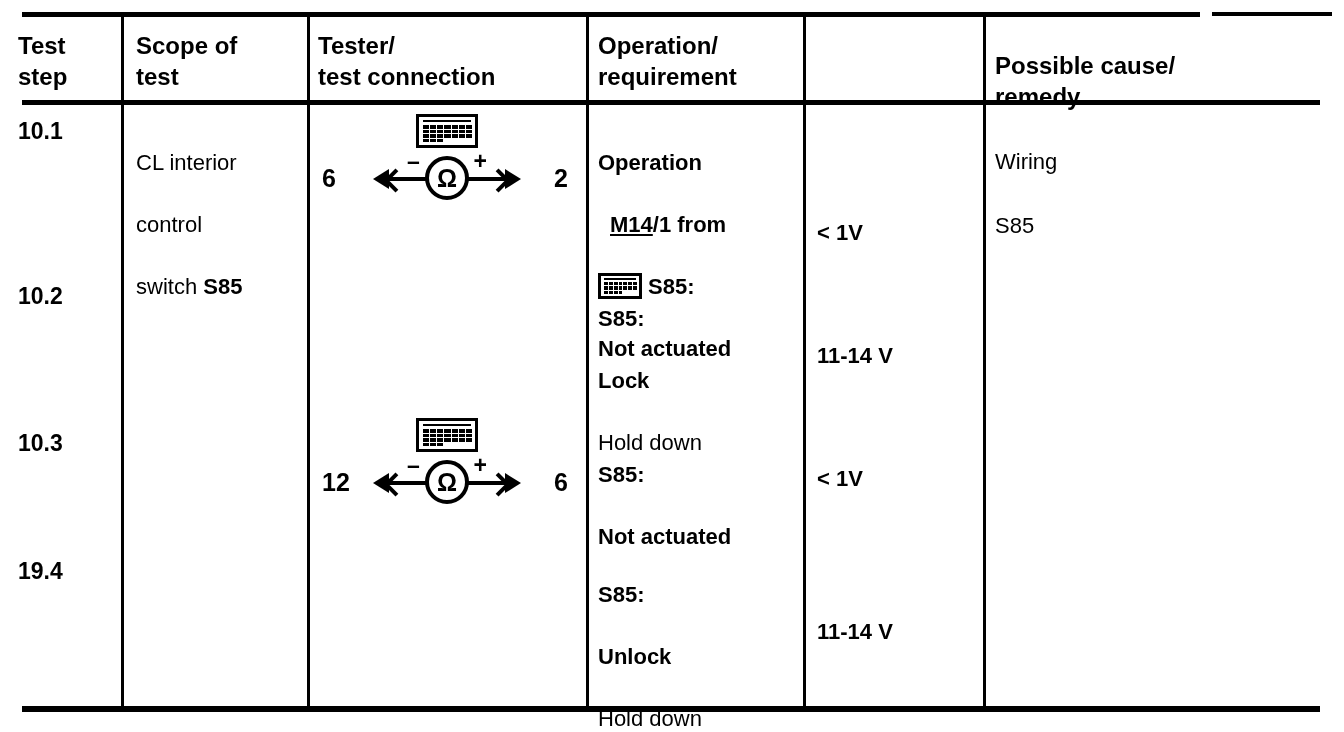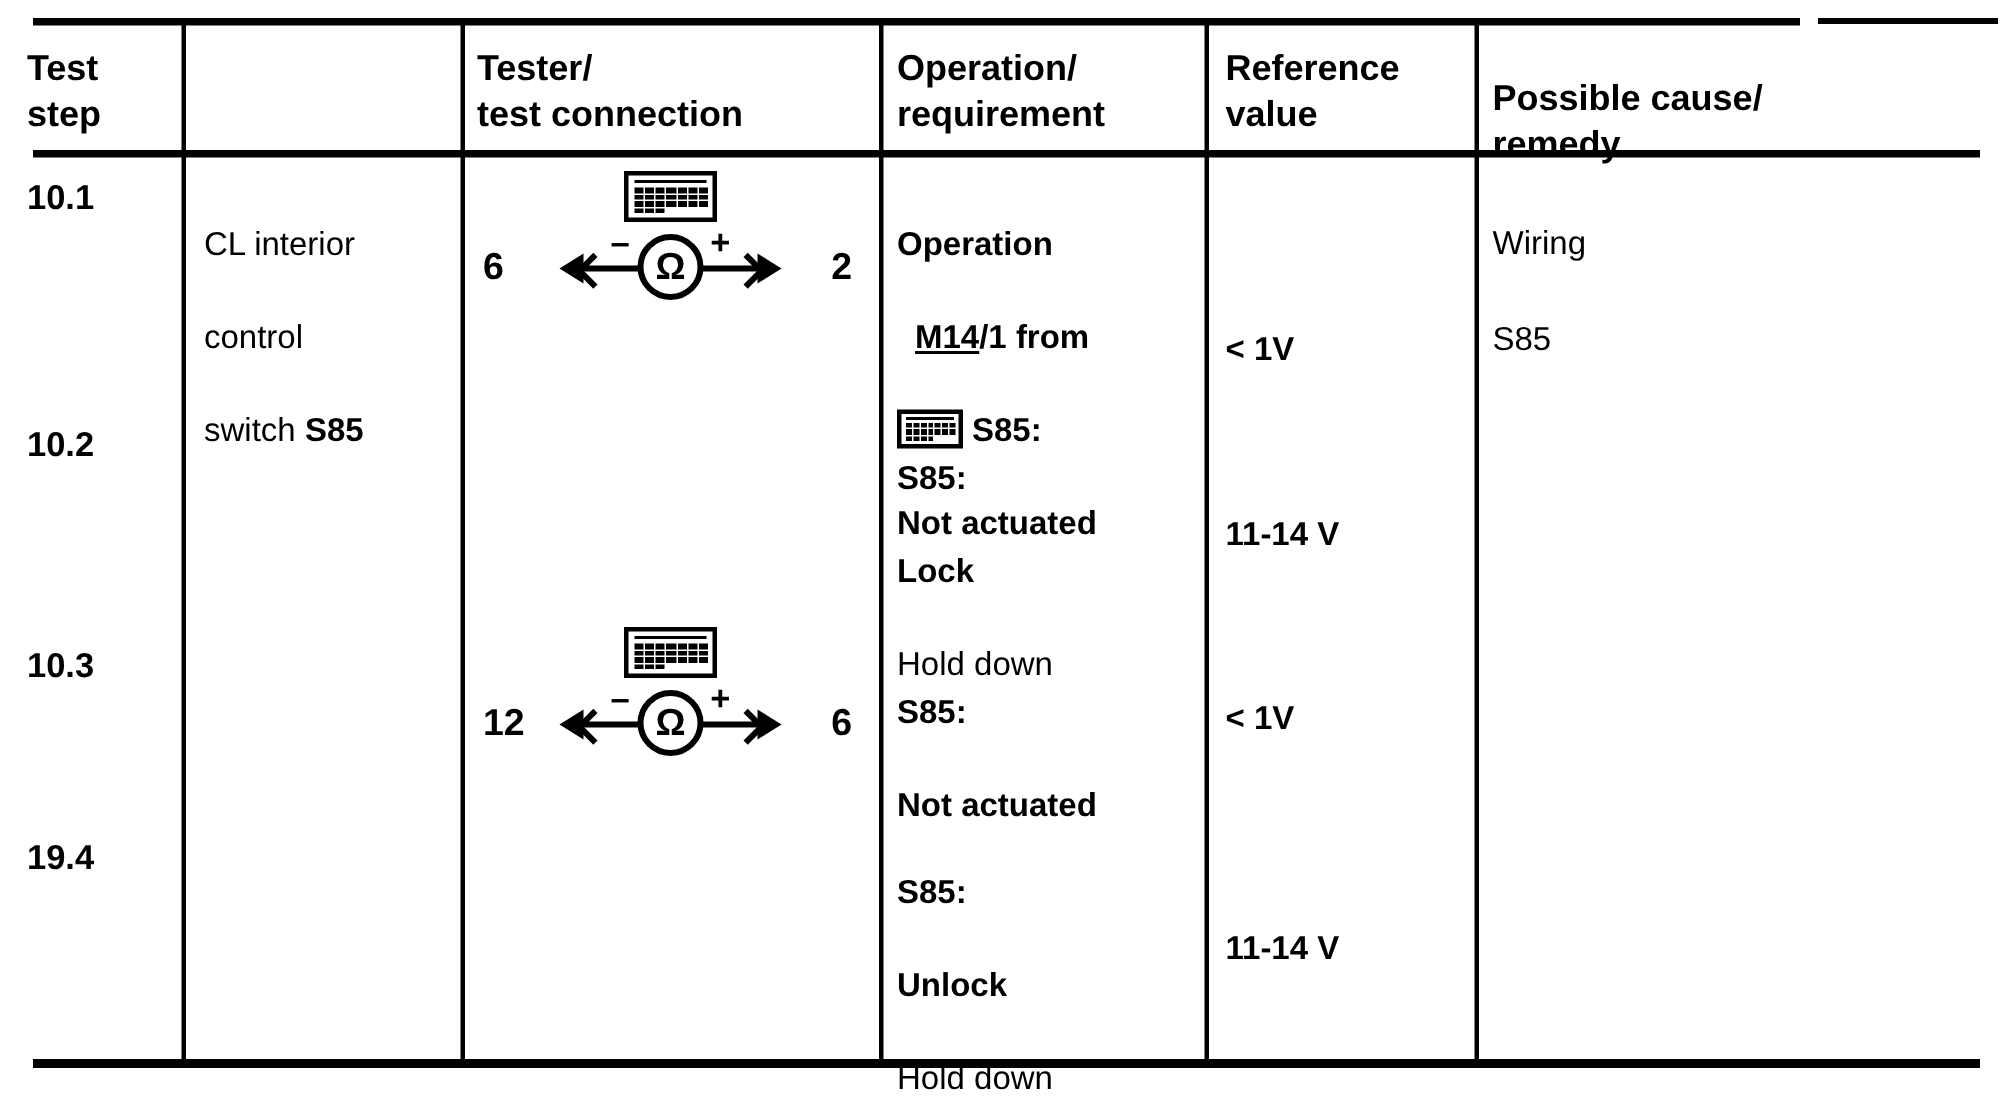--- a/index.html
+++ b/index.html
@@ -270,26 +270,26 @@
   <div class="rule-bottom"></div>
 
   <div class="vrule v1"></div>
   <div class="vrule v2"></div>
   <div class="vrule v3"></div>
   <div class="vrule v4"></div>
   <div class="vrule v5"></div>
 
   <div class="hdr h0">Test
 step</div>
+  <div class="hdr h1">Scope of
+test</div>
   <div class="hdr h2">Tester/
 test connection</div>
   <div class="hdr h3">Operation/
 requirement</div>
-  <div class="hdr h4">Reference
-value</div>
   <div class="hdr h5">Possible cause/
 remedy</div>
 
   <div class="cell step" style="top:116px">10.1</div>
 
   <div class="cell scope" style="top:116px">
     <span class="reg">CL interior</span><br>
     <span class="reg">control</span><br>
     <span class="reg">switch </span><span>S85</span>
   </div>

